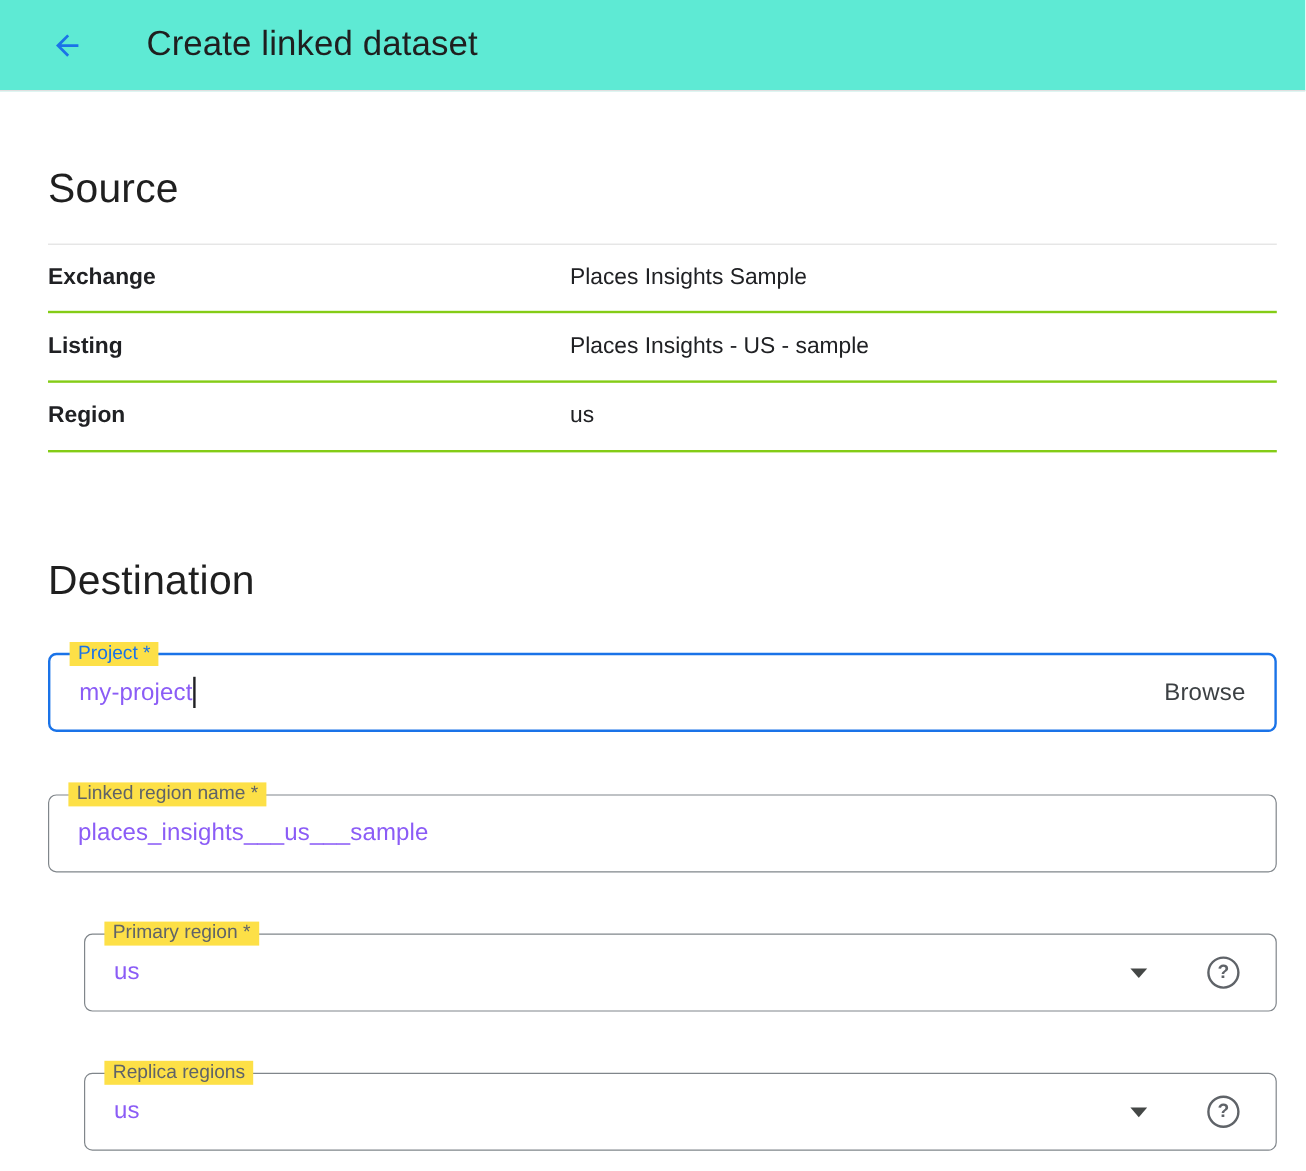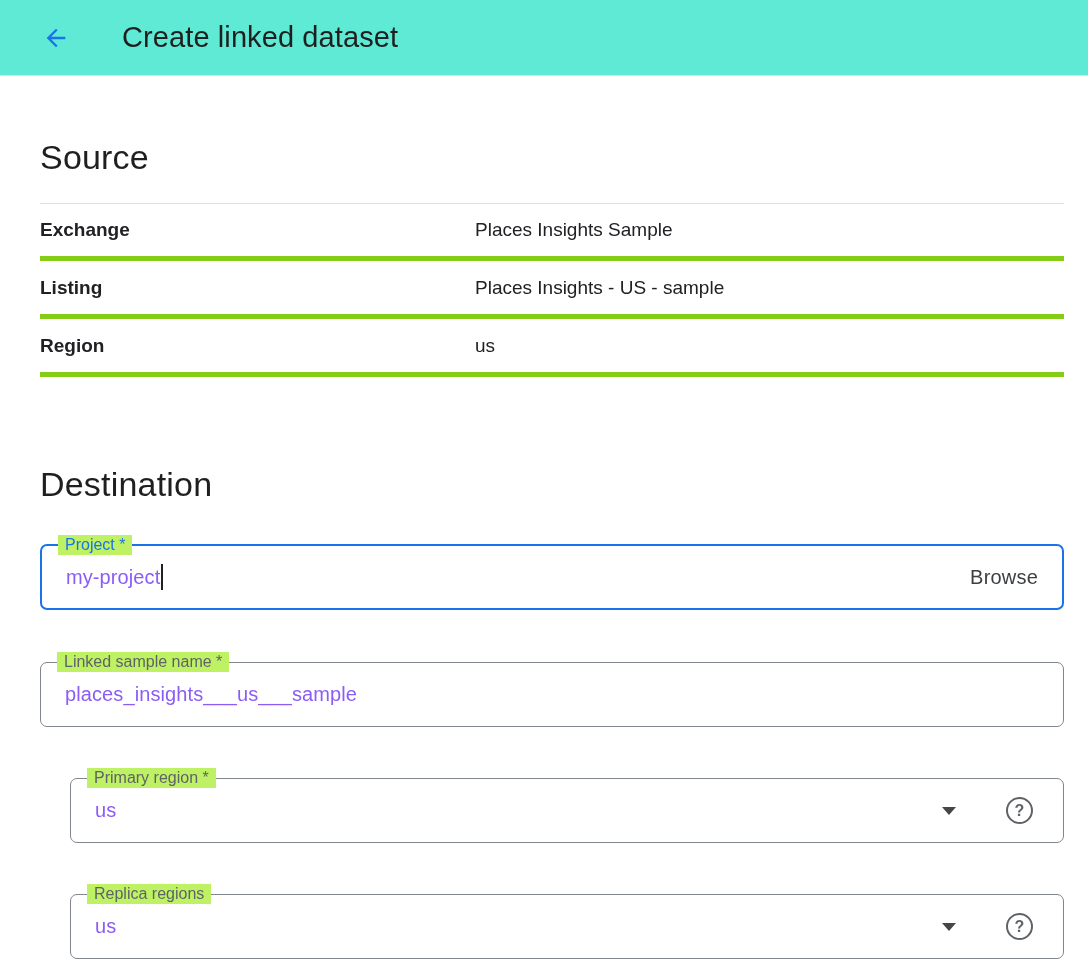--- a/index.html
+++ b/index.html
@@ -46,21 +46,21 @@
   }
   .source-heading { margin-top: 62px; }
   .destination-heading { margin-top: 88px; }
 
   
   .src-table { margin-top: 26px; }
   .src-row {
     display: flex;
     align-items: center;
     height: 58px;
-    border-bottom: 5px solid #84cc16;
+    border-bottom: 2px solid #84cc16;
   }
   .src-row:first-child { border-top: 1px solid #e0e0e0; }
   .src-label {
     width: 435px;
     font-size: 19px;
     font-weight: 700;
     color: #202124;
   }
   .src-value {
     font-size: 19px;
@@ -83,21 +83,21 @@
     border: 2px solid #1a73e8;
   }
   .field-project { margin-top: 40px; height: 66px; }
   .field-gap { margin-top: 52px; }
   .field-gap-sm { margin-top: 51px; margin-left: 30px; }
 
   .float-label {
     position: absolute;
     top: -11px;
     left: 16px;
-    background: #bef264;
+    background: #fde047;
     padding: 0 7px;
     font-size: 16px;
     color: #5f6368;
     white-space: nowrap;
     line-height: 20px;
   }
   .float-label.accent { color: #1a73e8; }
 
   .field-value {
     font-size: 20px;
@@ -189,21 +189,21 @@
     <div class="section-heading destination-heading">Destination</div>
 
     <div class="field focused field-project">
       <span class="float-label accent">Project *</span>
       <span class="field-value">my-project</span>
       <span class="text-cursor"></span>
       <span class="browse-btn">Browse</span>
     </div>
 
     <div class="field field-gap">
-      <span class="float-label">Linked sample name *</span>
+      <span class="float-label">Linked region name *</span>
       <span class="field-value">places_insights___us___sample</span>
     </div>
 
     <div class="field field-gap-sm">
       <span class="float-label">Primary region *</span>
       <span class="field-value">us</span>
       <span class="right-controls">
         <span class="dropdown-caret"></span>
         <span class="help-circle">
           <span>?</span>

